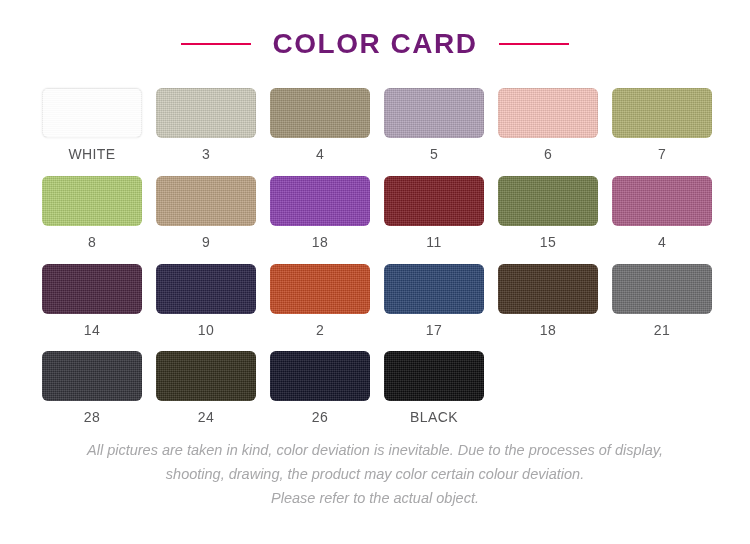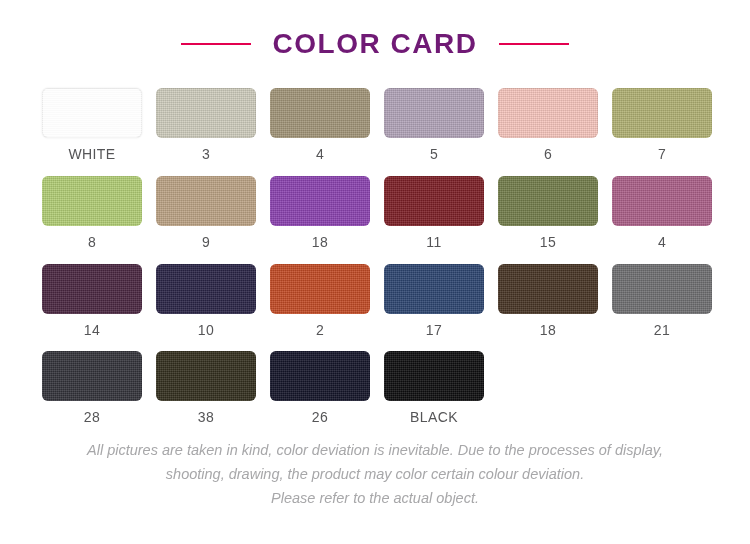--- a/index.html
+++ b/index.html
@@ -210,21 +210,21 @@
           <div class="label">21</div>
         </div>
       </div>
     <div class="row">
         <div class="cell">
           <div class="swatch" style="background: rgb(51, 51, 58);"></div>
           <div class="label">28</div>
         </div>
         <div class="cell">
           <div class="swatch" style="background: rgb(51, 47, 30);"></div>
-          <div class="label">38</div>
+          <div class="label">24</div>
         </div>
         <div class="cell">
           <div class="swatch" style="background: rgb(20, 21, 41);"></div>
           <div class="label">26</div>
         </div>
         <div class="cell">
           <div class="swatch" style="background: rgb(13, 13, 15);"></div>
           <div class="label">BLACK</div>
         </div>
       </div>

